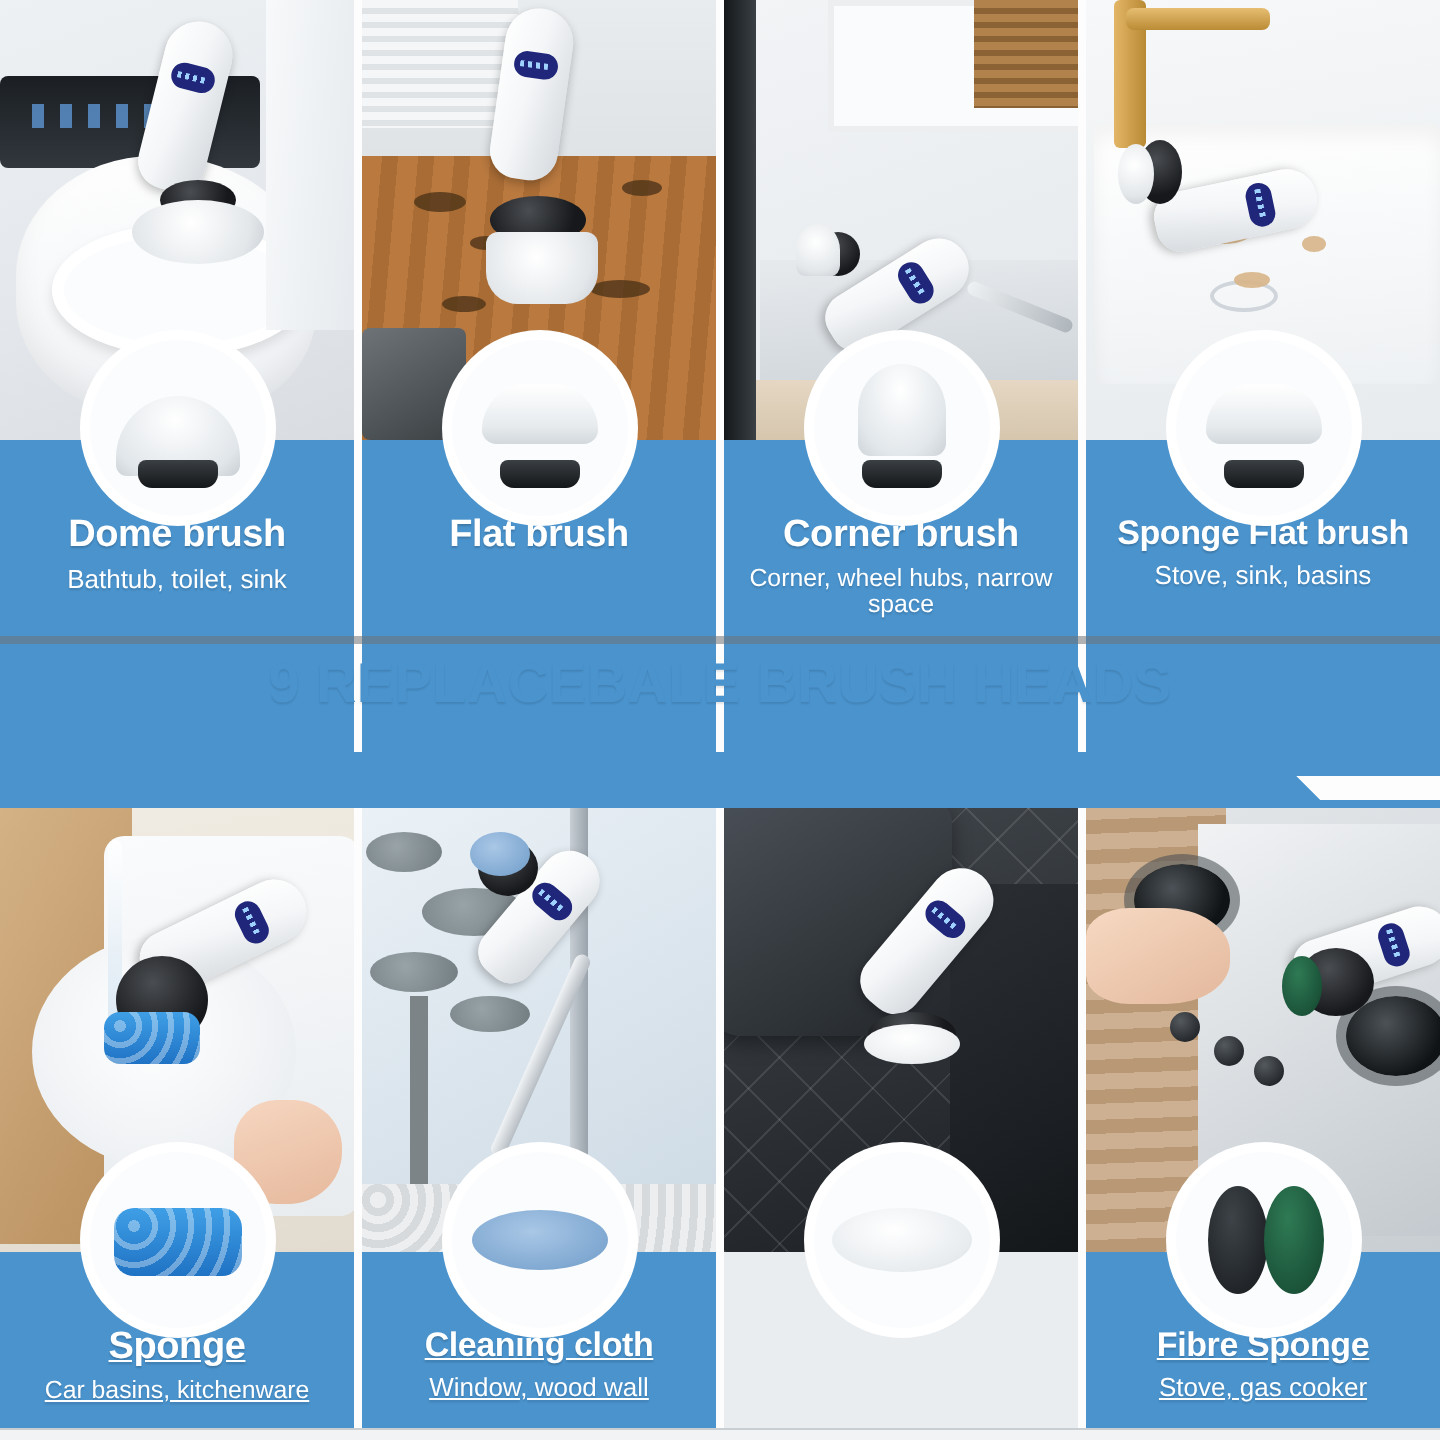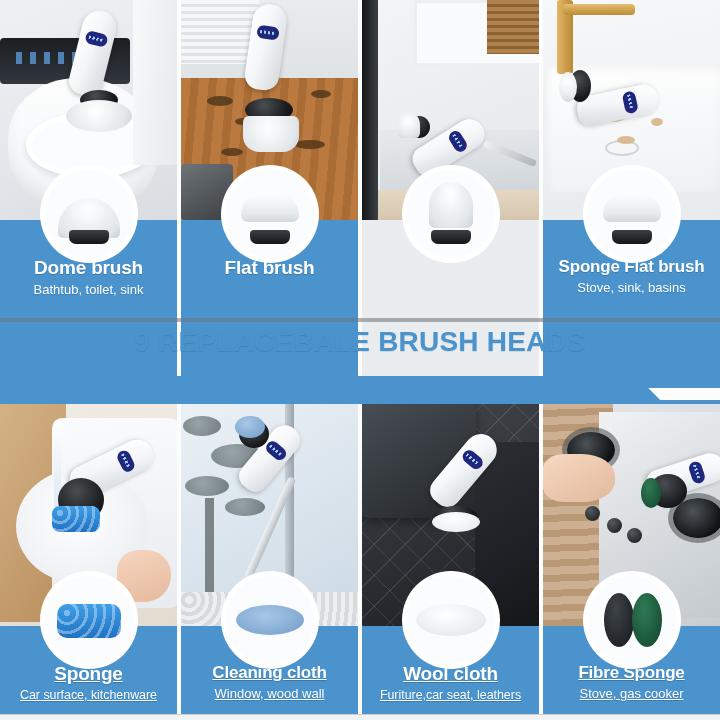--- a/index.html
+++ b/index.html
@@ -499,20 +499,24 @@
           <div class="bristles" style="left:36px; top:112px; width:22px; height:26px; border-radius:50% 50% 20% 20%;"></div>
           <div class="pole" style="left:120px; top:150px; width:56px; height:7px; position:absolute; background:linear-gradient(90deg,#eef1f3,#aeb5bb); border-radius:4px; transform:rotate(22deg);"></div>
         </div>
       </div>
       <div class="inset">
         <div class="ins-art">
           <div class="ins-cone"></div>
           <div class="ins-base"></div>
         </div>
       </div>
+      <div class="label-band">
+        <div class="label-title">Corner brush</div>
+        <div class="label-sub tight">Corner, wheel hubs, narrow space</div>
+      </div>
     </div>
 
     <div class="panel">
       <div class="photo">
         <div class="scene p4">
           <div class="basin"></div>
           <div class="drain"></div>
           <div class="faucet"></div>
           <div class="spout"></div>
           <div class="crumbs" style="left:56px; top:112px; width:26px; height:10px;"></div>
@@ -566,21 +570,21 @@
           <div style="position:absolute; left:52px; top:104px; width:48px; height:26px; border-radius:8px; background:repeating-radial-gradient(circle at 8px 7px,rgba(255,255,255,.35) 0 3px,transparent 3px 8px),linear-gradient(180deg,#3f9fe6,#1f72c4);"></div>
         </div>
       </div>
       <div class="inset">
         <div class="ins-art">
           <div class="ins-sponge"></div>
         </div>
       </div>
       <div class="label-band">
         <div class="label-title">Sponge</div>
-        <div class="label-sub tight">Car surface, kitchenware</div>
+        <div class="label-sub tight">Car basins, kitchenware</div>
       </div>
     </div>
 
     <div class="panel">
       <div class="photo">
         <div class="scene p6">
           <div class="glass"></div>
           <div class="canopy" style="left:2px; top:14px; width:38px; height:20px;"></div>
           <div class="canopy" style="left:30px; top:42px; width:52px; height:24px;"></div>
           <div class="canopy" style="left:4px; top:74px; width:44px; height:20px;"></div>
@@ -618,24 +622,20 @@
           </div>
           <div class="hub" style="left:72px; top:104px; width:44px; height:22px;"></div>
           <div style="position:absolute; left:70px; top:110px; width:48px; height:20px; border-radius:50%; background:radial-gradient(ellipse at 44% 34%,#ffffff,#e3e7ea);"></div>
         </div>
       </div>
       <div class="inset">
         <div class="ins-art">
           <div class="ins-wool"></div>
         </div>
       </div>
-      <div class="label-band">
-        <div class="label-title">Wool cloth</div>
-        <div class="label-sub tight">Furiture,car seat, leathers</div>
-      </div>
     </div>
 
     <div class="panel">
       <div class="photo">
         <div class="scene p8">
           <div class="wood8"></div>
           <div class="steel"></div>
           <div class="burner" style="left:24px; top:30px; width:48px; height:36px;"></div>
           <div class="burner" style="left:130px; top:96px; width:50px; height:40px;"></div>
           <div class="knob" style="left:42px; top:104px;"></div>

